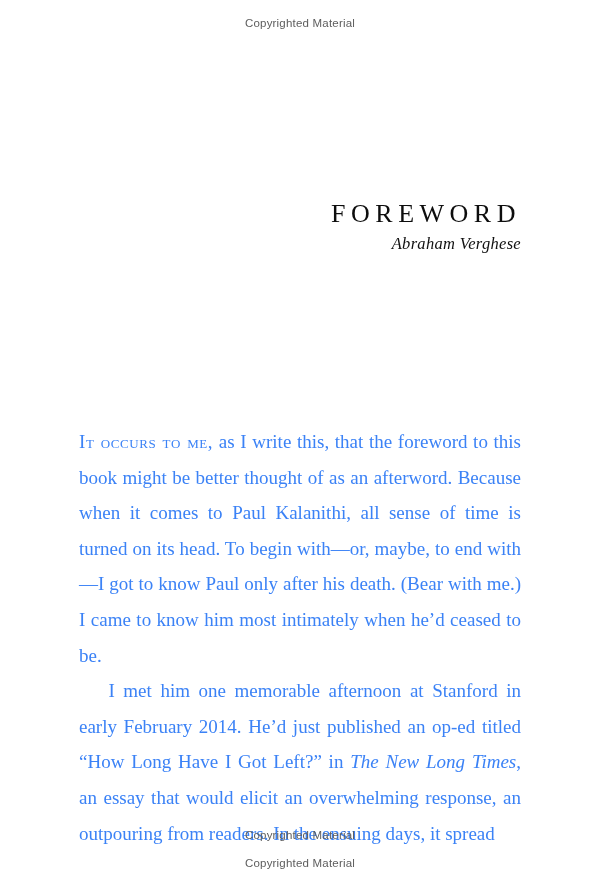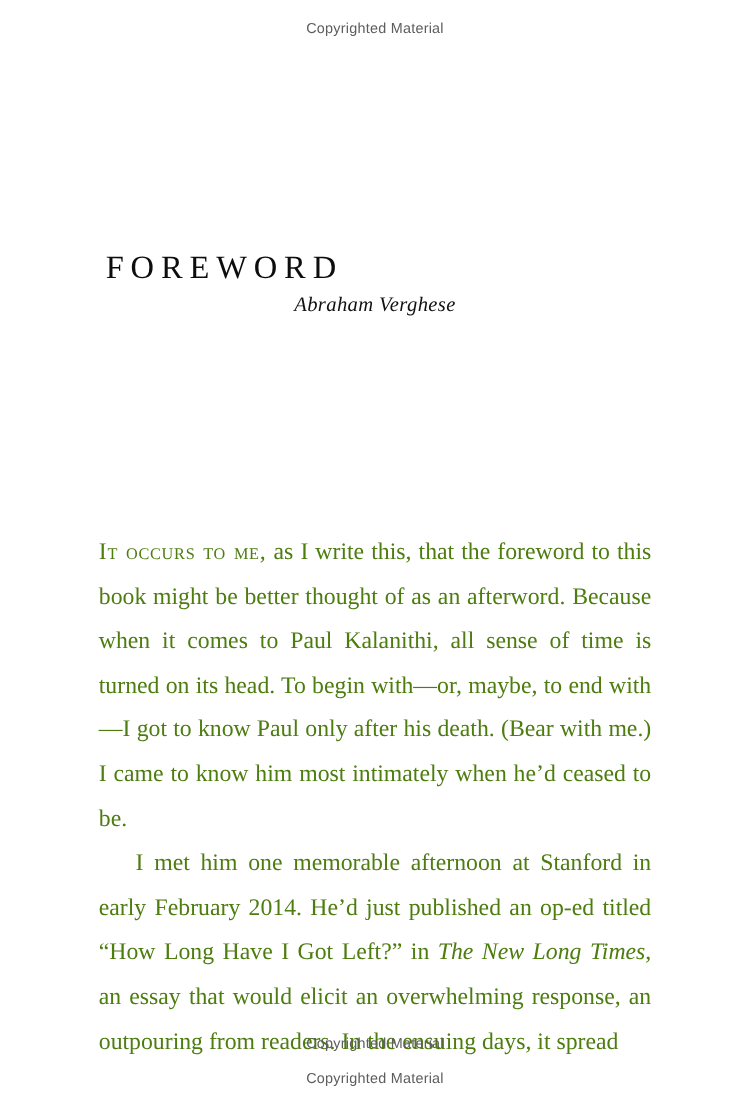--- a/index.html
+++ b/index.html
@@ -55,56 +55,56 @@
     right: 79px;
     top: 0;
     bottom: 0;
   }
 
   .chapter-title {
     position: absolute;
     top: 182px;
     left: 0;
     right: 0;
-    text-align: left;
+    text-align: right;
     font-family: "Liberation Serif", serif;
     font-size: 26px;
     letter-spacing: 5.5px;
     color: #0d0d0d;
     font-weight: 400;
     text-indent: 5.5px;
   }
 
   .chapter-author {
     position: absolute;
     top: 234px;
     left: 0;
     right: 0;
-    text-align: center;
+    text-align: right;
     font-family: "Liberation Serif", serif;
     font-style: italic;
     font-size: 16.5px;
     color: #111111;
     letter-spacing: 0.3px;
   }
 
   .body-text {
     position: absolute;
     top: 424px;
     left: 0;
     right: 0;
   }
 
   p.para {
     margin: 0;
     font-size: 19px;
     line-height: 35.6px;
     text-align: justify;
     text-justify: inter-word;
-    color: #4d7c0f;
+    color: #3b82f6;
     hyphens: none;
   }
   p.para + p.para {
     text-indent: 1.55em;
   }
 
   .smallcaps {
     font-variant: small-caps;
     letter-spacing: 0.6px;
   }

